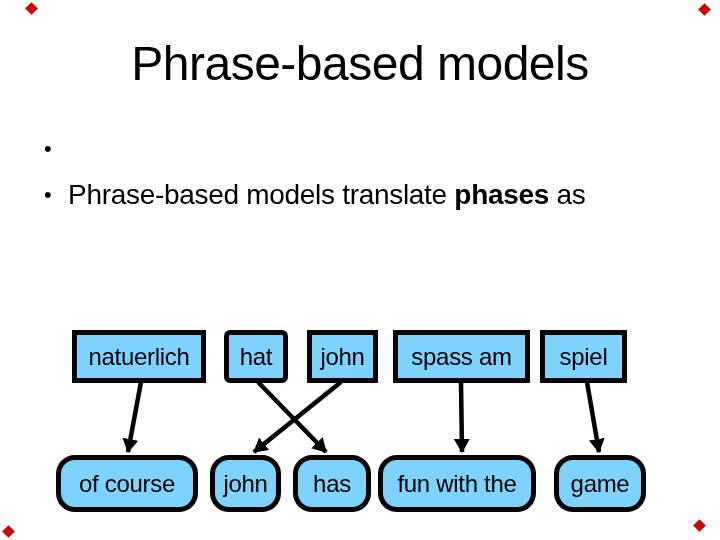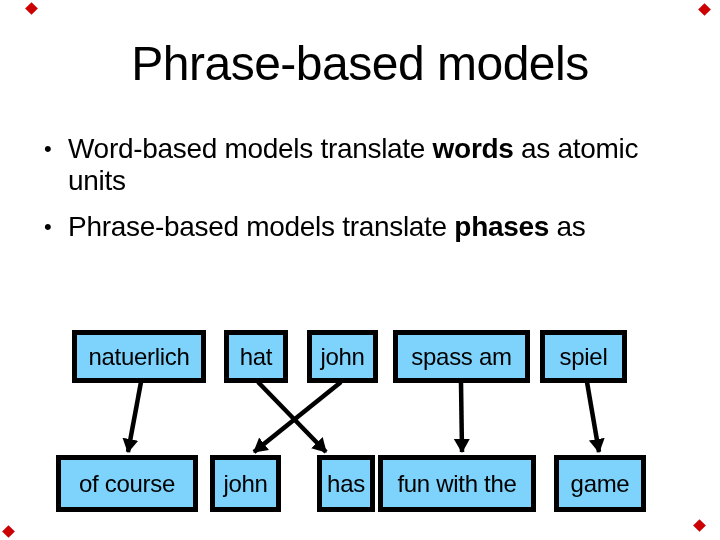--- a/index.html
+++ b/index.html
@@ -35,21 +35,21 @@
   .pbox{
     position:absolute;
     box-sizing:border-box;
     border:5px solid #000;
     background:#7dd3fc;
     display:flex;align-items:center;justify-content:center;
     font-size:24px;letter-spacing:-0.3px;
     white-space:nowrap;
   }
   .row-top{top:330px;height:53px;}
-  .row-bottom{top:455px;height:57px;}
+  .row-bottom{top:455px;height:57px;border-radius:19px;}
   .arrows{position:absolute;left:0;top:0;width:720px;height:540px;pointer-events:none;}
   .corner-mark{
     position:absolute;width:9px;height:9px;
     background:#cc0000;
     transform:rotate(45deg);
   }
 </style>
 </head>
 <body>
 
@@ -58,21 +58,20 @@
   <div class="corner-mark" style="left:27px;top:4px;"></div>
   <div class="corner-mark" style="left:700px;top:5px;"></div>
   <div class="corner-mark" style="left:4px;top:527px;"></div>
   <div class="corner-mark" style="left:695px;top:521px;"></div>
 
   <div class="title">Phrase-based models</div>
 
   <ul class="bullets">
     <li>
       <span class="bullet-dot">•</span>
-      <span class="bullet-text"><span>Word-based models translate </span><b>words</b><span> as atomic</span><br><span>units</span></span>
     </li>
     <li>
       <span class="bullet-dot">•</span>
       <span class="bullet-text"><span>Phrase-based models translate </span><b>phases</b><span> as</span><br></span>
     </li>
   </ul>
 
   <svg class="arrows" viewBox="0 0 720 540" xmlns="http://www.w3.org/2000/svg">
     <defs>
       <marker id="ah" markerUnits="userSpaceOnUse" markerWidth="18" markerHeight="18" refX="13" refY="8" orient="auto">
@@ -80,24 +79,24 @@
       </marker>
     </defs>
     <line x1="141" y1="382" x2="128" y2="452" stroke="#000" stroke-width="4.5" marker-end="url(#ah)"></line>
     <line x1="258" y1="382" x2="326" y2="452" stroke="#000" stroke-width="4.5" marker-end="url(#ah)"></line>
     <line x1="341" y1="382" x2="254" y2="452" stroke="#000" stroke-width="4.5" marker-end="url(#ah)"></line>
     <line x1="461" y1="382" x2="462" y2="452" stroke="#000" stroke-width="4.5" marker-end="url(#ah)"></line>
     <line x1="587" y1="382" x2="599" y2="452" stroke="#000" stroke-width="4.5" marker-end="url(#ah)"></line>
   </svg>
 
   <div class="pbox row-top" style="left:72px;width:134px;">natuerlich</div>
-  <div class="pbox row-top" style="left:224px;width:64px;">hat</div>
+  <div class="pbox row-top" style="left:224px;width:64px;border-radius:6px;">hat</div>
   <div class="pbox row-top" style="left:307px;width:71px;">john</div>
   <div class="pbox row-top" style="left:393px;width:137px;text-align:right;">spass am</div>
   <div class="pbox row-top" style="left:540px;width:87px;">spiel</div>
 
   <div class="pbox row-bottom" style="left:56px;width:142px;">of course</div>
   <div class="pbox row-bottom" style="left:210px;width:71px;">john</div>
-  <div class="pbox row-bottom" style="left:293px;width:58px;margin-left:24px;">has</div>
+  <div class="pbox row-bottom" style="left:293px;width:78px;">has</div>
   <div class="pbox row-bottom" style="left:554px;width:92px;">game</div>
   <div class="pbox row-bottom" style="left:378px;width:158px;">fun with the</div>
 
 </div>
 
 </body></html>

